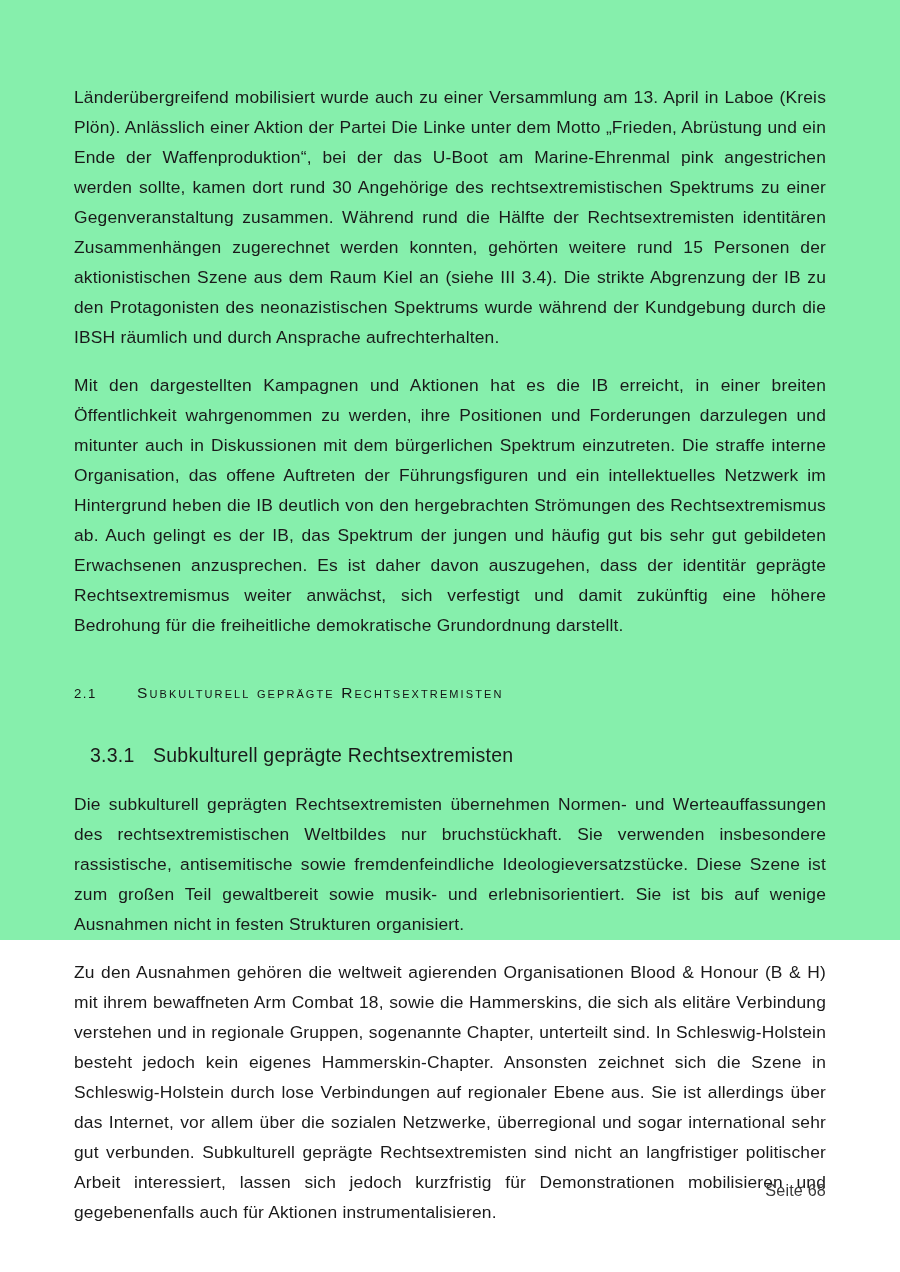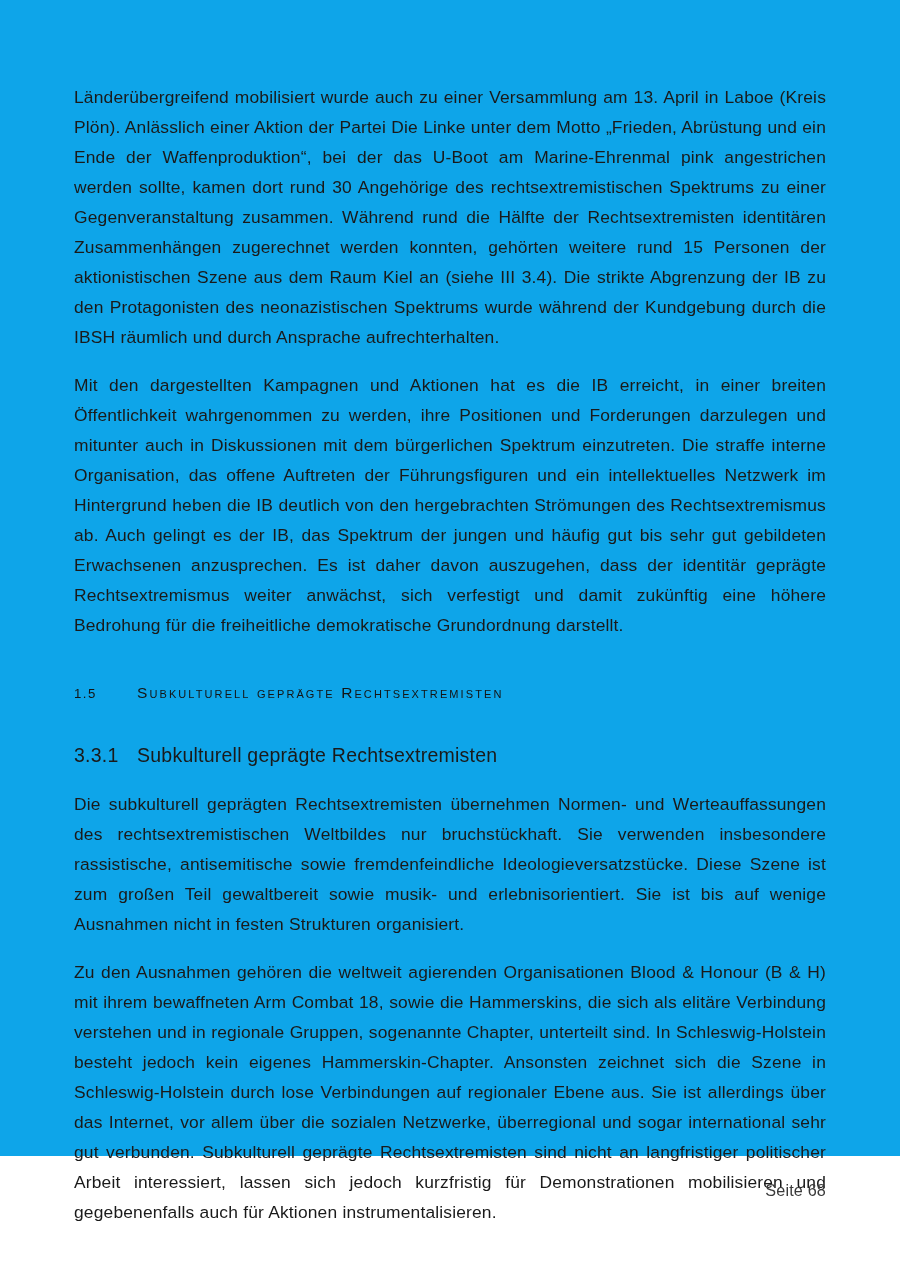--- a/index.html
+++ b/index.html
@@ -12,23 +12,23 @@
     height: 1272px;
     background: #ffffff;
     font-family: "Liberation Sans", sans-serif;
     color: #1a1a1a;
     -webkit-font-smoothing: antialiased;
     overflow: hidden;
   }
   .page {
     position: relative;
     width: 900px;
-    height: 1156px;
+    height: 940px;
     box-sizing: border-box;
-    background: #0ea5e9;
+    background: #86efac;
     text-decoration: underline;
   }
   .content {
     position: absolute;
     left: 74px;
     top: 82px;
     width: 752px;
   }
   p.body-text {
     margin: 0 0 18px 0;
@@ -62,21 +62,21 @@
     letter-spacing: 0.11em;
     font-size: 13.2px;
   }
   .heading-l2 .title {
     font-variant: small-caps;
   }
 
   .heading-l3 {
     display: flex;
     align-items: baseline;
-    margin: 42px 0 22px 0;
+    margin: 42px 0 22px 16px;
     font-size: 19.5px;
     font-weight: normal;
     color: #1a1a1a;
     letter-spacing: 0.012em;
   }
   .heading-l3 .num {
     width: 63px;
     flex: 0 0 63px;
   }
 
@@ -96,21 +96,21 @@
 
 <div class="page">
 
   <div class="content">
 
     <p class="body-text">Länderübergreifend mobilisiert wurde auch zu einer Versammlung am 13. April in Laboe (Kreis Plön). Anlässlich einer Aktion der Partei Die Linke unter dem Motto „Frieden, Abrüstung und ein Ende der Waffenproduktion“, bei der das U-Boot am Marine-Ehrenmal pink angestrichen werden sollte, kamen dort rund 30 Angehörige des rechtsextremistischen Spektrums zu einer Gegenveranstaltung zusammen. Während rund die Hälfte der Rechtsextremisten identitären Zusammenhängen zugerechnet werden konnten, gehörten weitere rund 15 Personen der aktionistischen Szene aus dem Raum Kiel an (siehe III 3.4). Die strikte Abgrenzung der IB zu den Protagonisten des neonazistischen Spektrums wurde während der Kundgebung durch die IBSH räumlich und durch Ansprache aufrechterhalten.</p>
 
     <p class="body-text">Mit den dargestellten Kampagnen und Aktionen hat es die IB erreicht, in einer breiten Öffentlichkeit wahrgenommen zu werden, ihre Positionen und Forderungen darzulegen und mitunter auch in Diskussionen mit dem bürgerlichen Spektrum einzutreten. Die straffe interne Organisation, das offene Auftreten der Führungsfiguren und ein intellektuelles Netzwerk im Hintergrund heben die IB deutlich von den hergebrachten Strömungen des Rechtsextremismus ab. Auch gelingt es der IB, das Spektrum der jungen und häufig gut bis sehr gut gebildeten Erwachsenen anzusprechen. Es ist daher davon auszugehen, dass der identitär geprägte Rechtsextremismus weiter anwächst, sich verfestigt und damit zukünftig eine höhere Bedrohung für die freiheitliche demokratische Grundordnung darstellt.</p>
 
     <h2 class="heading-l2">
-      <span class="num">1.5</span>
+      <span class="num">2.1</span>
       <span class="title">Subkulturell geprägte Rechtsextremisten</span>
     </h2>
 
     <h3 class="heading-l3">
       <span class="num">3.3.1</span>
       <span class="title">Subkulturell geprägte Rechtsextremisten</span>
     </h3>
 
     <p class="body-text">Die subkulturell geprägten Rechtsextremisten übernehmen Normen- und Werteauffassungen des rechtsextremistischen Weltbildes nur bruchstückhaft. Sie verwenden insbesondere rassistische, antisemitische sowie fremdenfeindliche Ideologieversatzstücke. Diese Szene ist zum großen Teil gewaltbereit sowie musik- und erlebnisorientiert. Sie ist bis auf wenige Ausnahmen nicht in festen Strukturen organisiert.</p>
 

